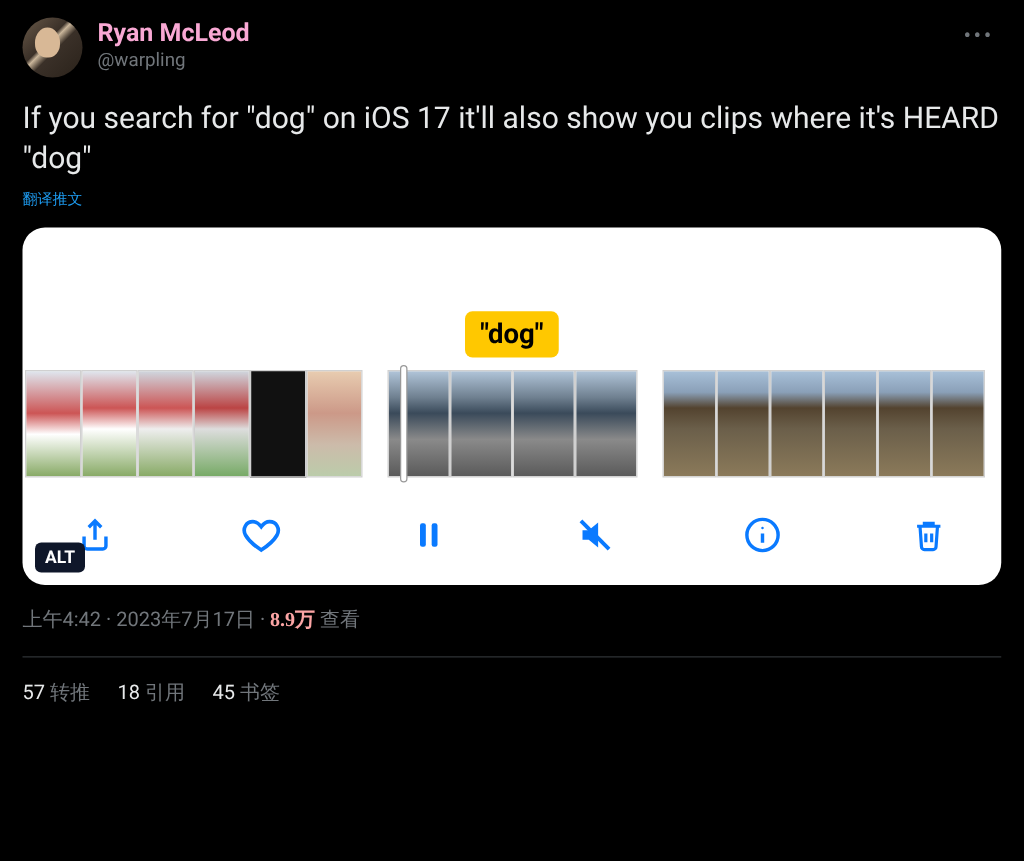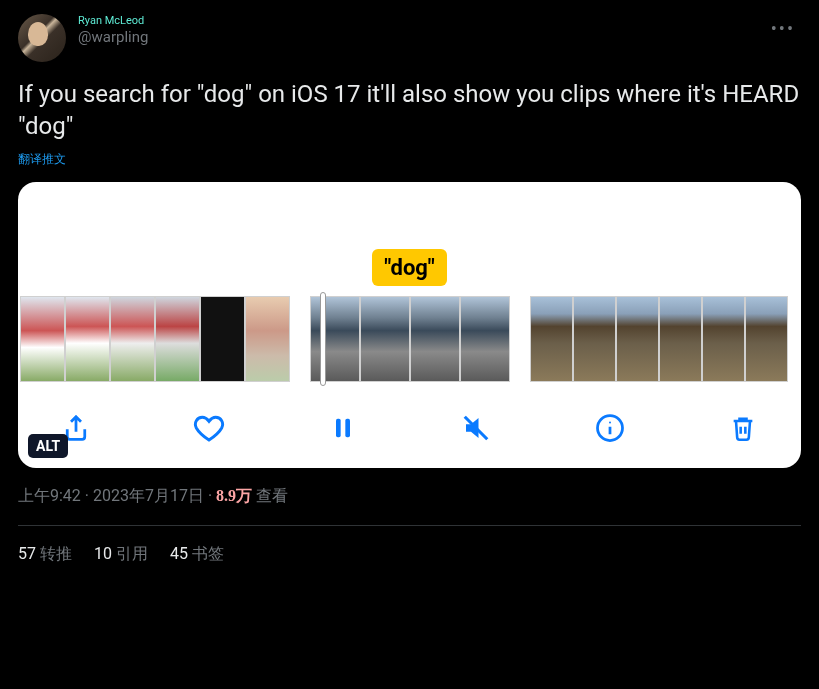--- a/index.html
+++ b/index.html
@@ -18,21 +18,21 @@
     background: linear-gradient(135deg,#6b5b4a 0%,#3a3028 40%,#c9b59a 45%,#3a3028 55%,#2a221a 100%);
     flex-shrink: 0;
     position: relative;
     overflow: hidden;
   }
   .avatar::after{
     content:""; position:absolute; left:10px; top:8px; width:20px; height:24px;
     background:#d8b896; border-radius:50% 50% 45% 45%;
   }
   .names { margin-left: 12px; line-height: 1.25; }
-  .display-name { font-weight: 400; font-size: 11px; color:#5eead4; }
+  .display-name { font-weight: 700; font-size: 20px; color:#f9a8d4; }
   .handle { font-size: 15px; color:#71767b; }
   .more { margin-left:auto; color:#71767b; font-size:18px; letter-spacing:2px; padding:4px 6px; cursor:pointer; }
   .tweet-text { margin-top: 16px; font-size: 24px; line-height: 1.35; color:#e7e9ea; }
   .translate { margin-top: 8px; font-size: 12px; color:#1d9bf0; cursor:pointer; }
   .media-card {
     margin-top: 14px;
     width: 100%;
     background:#fff;
     border-radius: 18px;
     overflow: hidden;
@@ -156,22 +156,22 @@
     <div class="ctrl trash">
       <svg viewBox="0 0 24 24" width="28" height="28">
           <path d="M4 6h16M9 6V4h6v2M6 6l1 14a2 2 0 0 0 2 2h6a2 2 0 0 0 2-2l1-14M10 11v6M14 11v6"></path>
         </svg>
     </div>
   </div>
   <div class="alt-badge">ALT</div>
 </div>
 
 <div class="meta">
-  <span>上午9:42</span><span class="sep"></span><span>2023年7月17日</span><span class="sep"></span><strong>8.9万</strong> <span>查看</span>
+  <span>上午4:42</span><span class="sep"></span><span>2023年7月17日</span><span class="sep"></span><strong>8.9万</strong> <span>查看</span>
 </div>
 
 <hr class="divider">
 
 <div class="stats">
   <span><strong>57</strong><span>转推</span></span>
-  <span><strong>10</strong><span>引用</span></span>
+  <span><strong>18</strong><span>引用</span></span>
   <span><strong>45</strong><span>书签</span></span>
 </div>
 
 </body></html>

